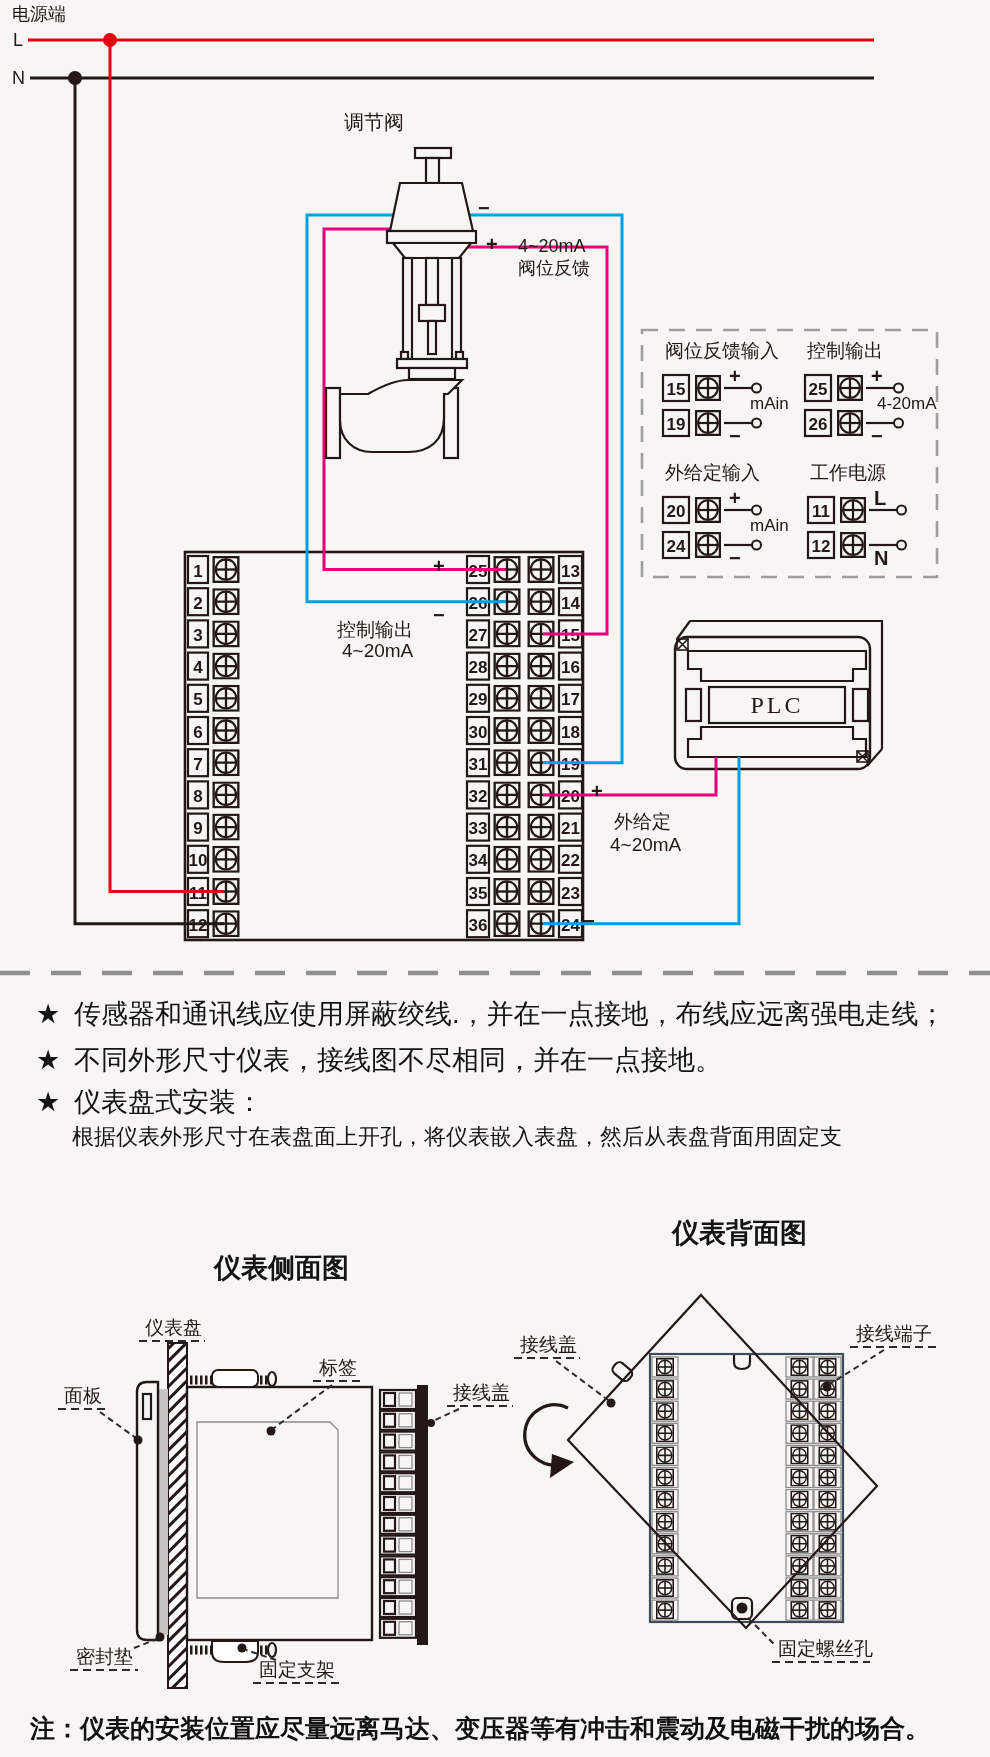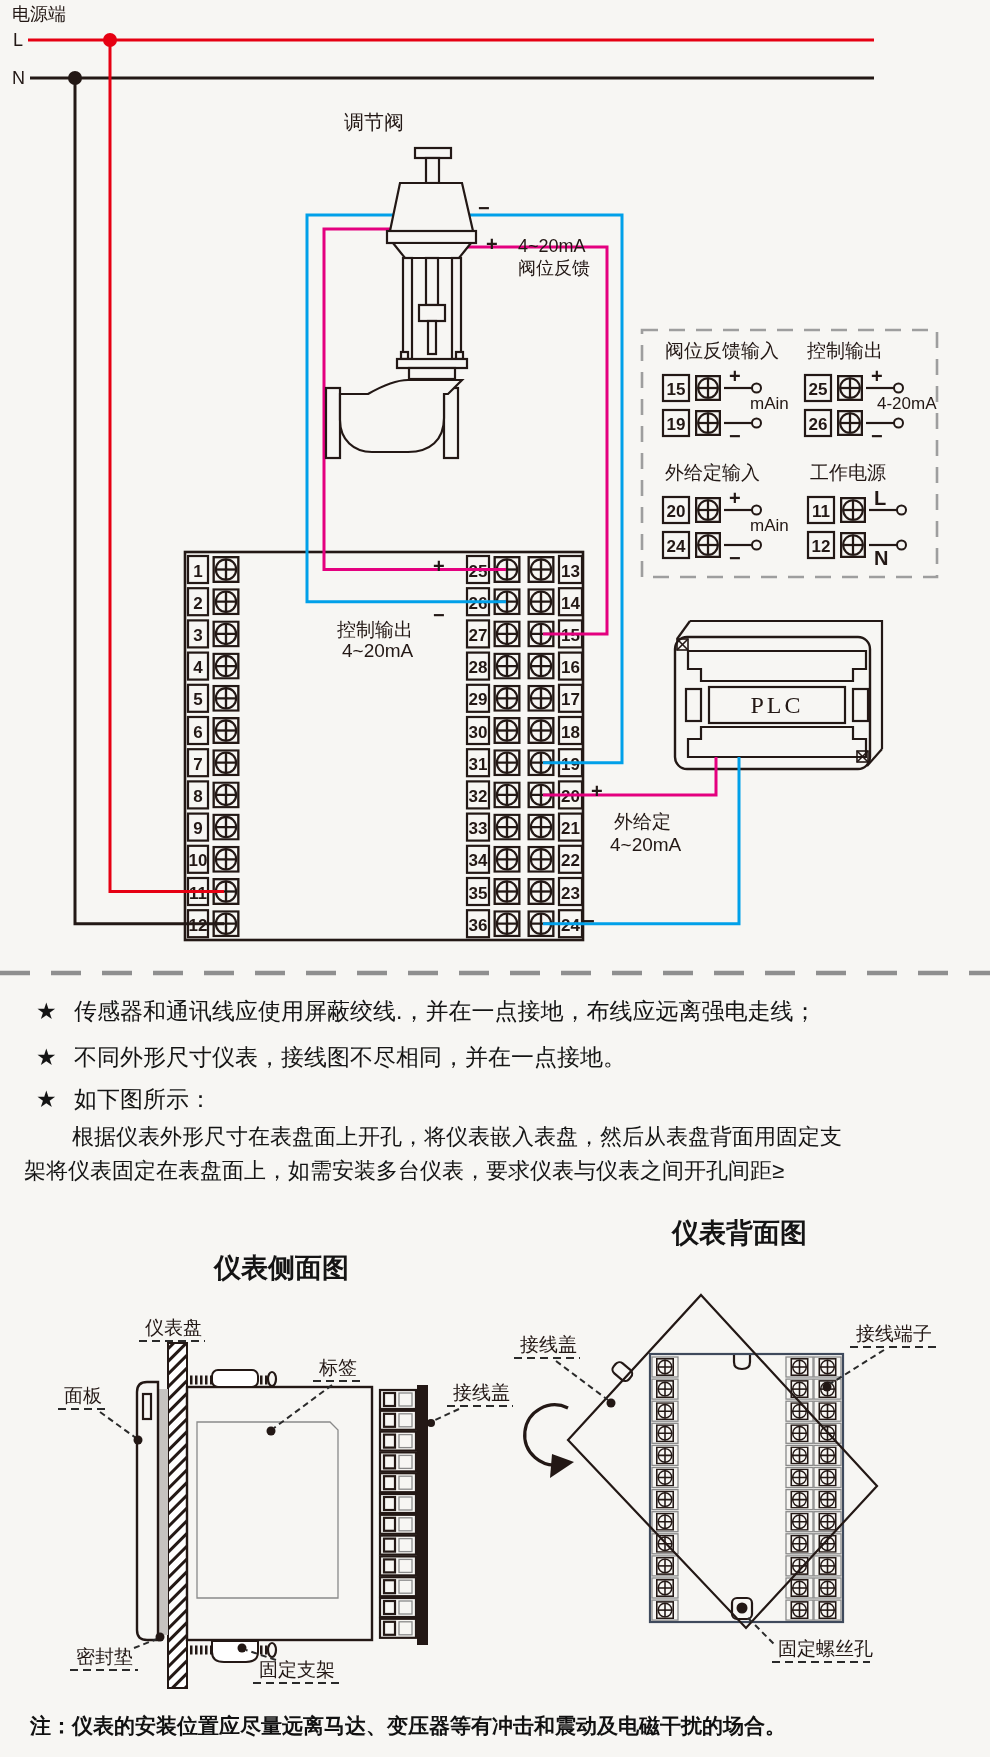--- a/index.html
+++ b/index.html
@@ -19,25 +19,25 @@
 .cellg{fill:none;stroke:#8a8a8a;stroke-width:1.3}
 .ln{stroke:var(--line);stroke-width:2.2;fill:none}
 .ln3{stroke:var(--line);stroke-width:2.6;fill:none}
 .wire{fill:none;stroke-width:3;stroke-linejoin:miter;stroke-linecap:butt}
 .wred{stroke:var(--red)}.wblue{stroke:var(--blue)}.wmag{stroke:var(--mag)}.wblk{stroke:var(--line)}
 .leader{stroke:#2a2a2a;stroke-width:2;stroke-dasharray:6 4;fill:none}
 .ul{stroke:#2a2a2a;stroke-width:2;stroke-dasharray:8 5}
 .dot{fill:var(--line)}
 .fillbg{fill:var(--bg)}
 .thread{stroke:var(--line);stroke-width:9;stroke-dasharray:2.5 2.5}
-.note{position:absolute;left:36px;font-size:23px;white-space:nowrap;color:#141414}
+.note{position:absolute;left:36px;font-size:27px;white-space:nowrap;color:#141414}
 .note .star{display:inline-block;width:38px}
 .para-line{position:absolute;left:24px;font-size:22px;white-space:nowrap;color:#141414}
 .title{position:absolute;font-size:27px;font-weight:bold;font-family:Liberation Serif, serif;white-space:nowrap;color:#141414}
-.bottom-note{position:absolute;font-size:21px;font-weight:bold;white-space:nowrap;color:#111}
+.bottom-note{position:absolute;font-size:25px;font-weight:bold;white-space:nowrap;color:#111}
 </style>
 </head>
 <body>
 
 <div class="page">
 
 <svg class="layer" width="990" height="1757" viewBox="0 0 990 1757">
   <defs>
     <symbol id="scr" viewBox="0 0 30 30">
       <rect x="1.3" y="1.3" width="27.4" height="27.4" fill="none" stroke="currentColor" stroke-width="2.6"></rect>
@@ -481,23 +481,22 @@
     <circle cx="827" cy="1387" r="4.5" class="dot"></circle>
 
     <text x="778" y="1655" class="lbl">固定螺丝孔</text>
     <line x1="772" y1="1662" x2="870" y2="1662" class="ul"></line>
     <path d="M748 1618 L776 1646" class="leader"></path>
   </g>
 </svg>
 
 <div class="note" style="top:996px"><span class="star">★</span><span>传感器和通讯线应使用屏蔽绞线.，并在一点接地，布线应远离强电走线；</span></div>
 <div class="note" style="top:1042px"><span class="star">★</span><span>不同外形尺寸仪表，接线图不尽相同，并在一点接地。</span></div>
-<div class="note" style="top:1084px"><span class="star">★</span><span>如下图所示：</span></div>
+<div class="note" style="top:1084px"><span class="star">★</span><span>仪表盘式安装：</span></div>
 
 <div class="para-line" style="top:1122px;padding-left:48px">根据仪表外形尺寸在表盘面上开孔，将仪表嵌入表盘，然后从表盘背面用固定支</div>
-<div class="para-line" style="top:1156px">架将仪表固定在表盘面上，如需安装多台仪表，要求仪表与仪表之间开孔间距≥</div>
 
 <div class="title" style="left:214px;top:1250px">仪表侧面图</div>
 <div class="title" style="left:672px;top:1215px">仪表背面图</div>
 
 <div class="bottom-note" style="left:30px;top:1712px">注：仪表的安装位置应尽量远离马达、变压器等有冲击和震动及电磁干扰的场合。</div>
 
 </div>
 
 </body></html>

